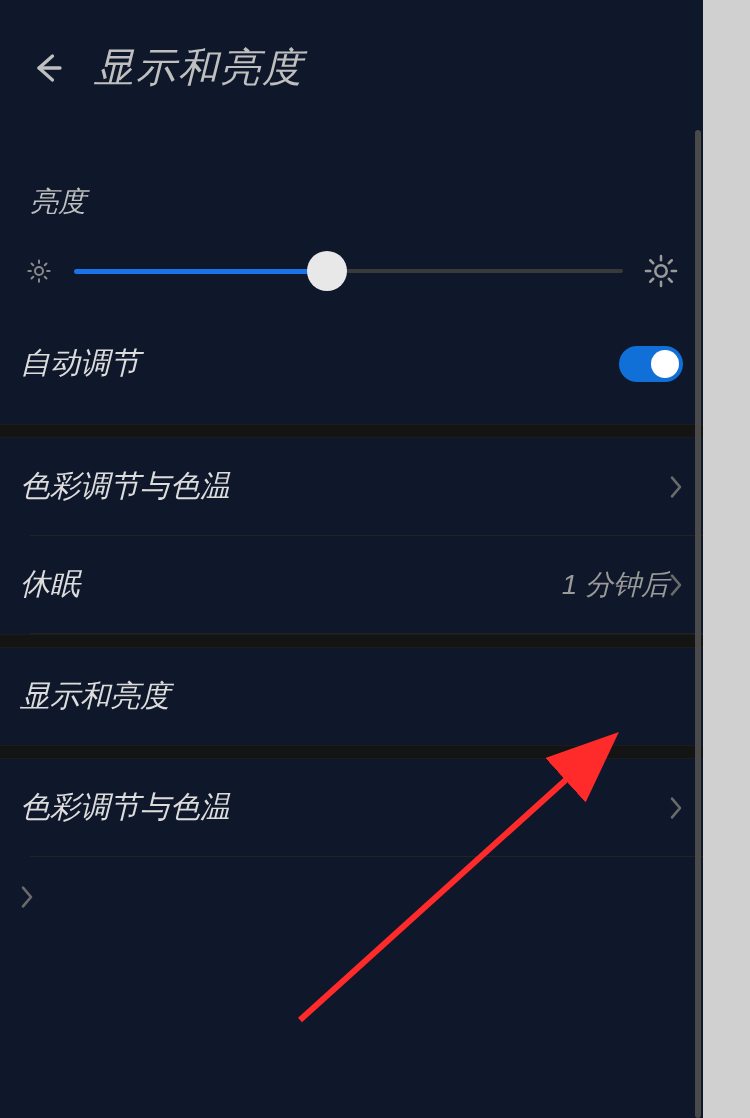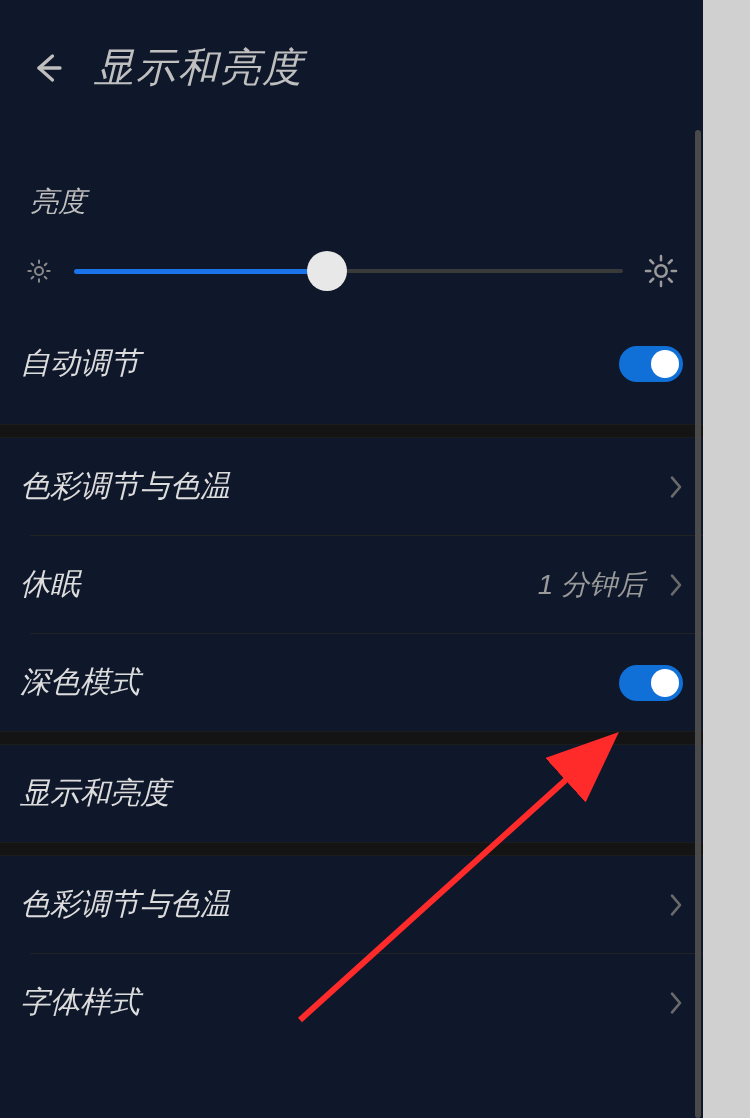--- a/index.html
+++ b/index.html
@@ -49,21 +49,21 @@
     .slider-track-empty { position: absolute; left: 46%; right: 0; height: 4px; background: #3a3a3a; border-radius: 3px; }
     .slider-thumb { position: absolute; left: 46%; transform: translateX(-50%); width: 40px; height: 40px; background: #e8e8e8; border-radius: 50%; }
     .row {
       display: flex;
       align-items: center;
       justify-content: space-between;
       padding: 28px 20px;
     }
     .row-label { font-size: 30px; color: #dcdcdc; }
     .row-value { font-size: 28px; color: #9a9a9a; }
-    .row-right { display: flex; align-items: center; gap: 24px; }
+    .row-right { display: flex; align-items: center; gap: 0; }
     .toggle {
       width: 64px; height: 36px; border-radius: 18px; position: relative;
     }
     .toggle.on { background: #1170d8; }
     .toggle .knob {
       position: absolute; top: 4px; width: 28px; height: 28px; background: #fff; border-radius: 50%;
     }
     .toggle.on .knob { right: 4px; }
     .separator { height: 14px; background: #141414; border-top: 1px solid #1c1c1c; border-bottom: 1px solid #1c1c1c; }
     .thin-separator { height: 1px; background: #222; margin-left: 30px; }
@@ -170,26 +170,20 @@
       <span class="chevron">
         <svg width="14" height="24" viewBox="0 0 10 18">
             <path d="M2 2 L8 9 L2 16" stroke="#6a6a6a" stroke-width="2" fill="none" stroke-linecap="round" stroke-linejoin="round"></path>
           </svg>
       </span>
     </div>
   </div>
 
   <div class="thin-separator"></div>
 
-  <div class="row">
-    <span class="row-label">深色模式</span>
-    <div class="toggle on">
-        <div class="knob"></div>
-      </div>
-  </div>
 
   <div class="separator"></div>
 
   <div class="row">
     <span class="row-label">显示和亮度</span>
   </div>
 
   <div class="separator"></div>
 
   <div class="row">
@@ -197,21 +191,20 @@
     <span class="chevron">
       <svg width="14" height="24" viewBox="0 0 10 18">
           <path d="M2 2 L8 9 L2 16" stroke="#6a6a6a" stroke-width="2" fill="none" stroke-linecap="round" stroke-linejoin="round"></path>
         </svg>
     </span>
   </div>
 
   <div class="thin-separator"></div>
 
   <div class="row">
-    <span class="row-label">字体样式</span>
     <span class="chevron">
       <svg width="14" height="24" viewBox="0 0 10 18">
           <path d="M2 2 L8 9 L2 16" stroke="#6a6a6a" stroke-width="2" fill="none" stroke-linecap="round" stroke-linejoin="round"></path>
         </svg>
     </span>
   </div>
 
   <svg class="arrow-annotation" width="400" height="340" viewBox="0 0 400 340">
     <defs>
       <marker id="arrowhead" markerWidth="12" markerHeight="10" refX="10" refY="5" orient="auto">

